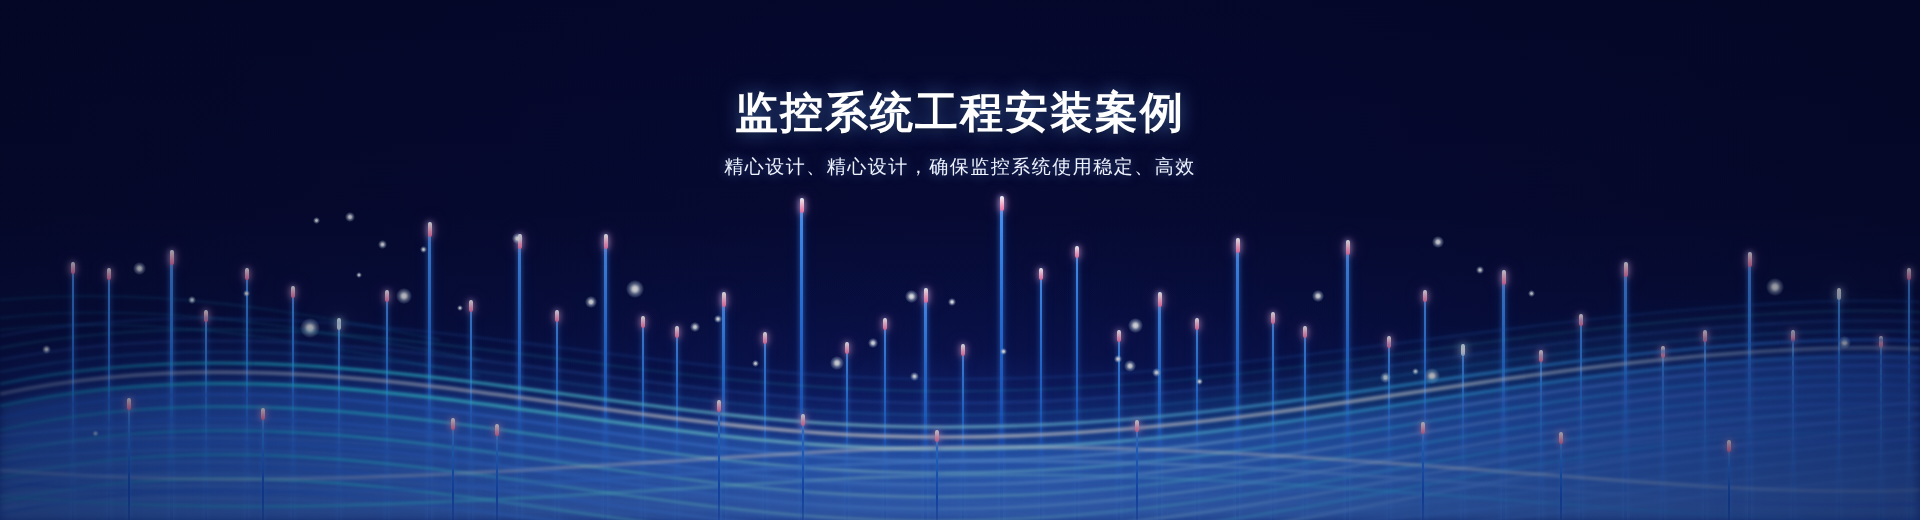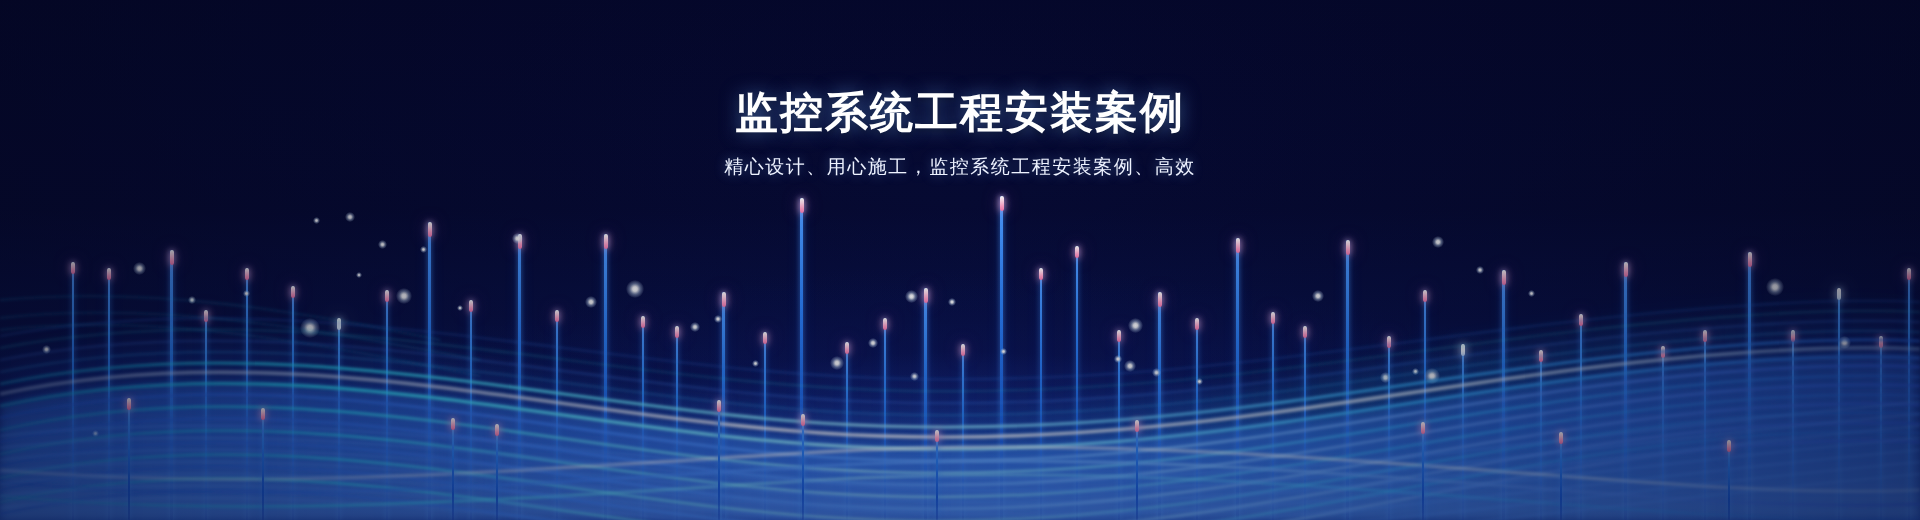--- a/index.html
+++ b/index.html
@@ -300,16 +300,16 @@
     <div class="bar thin" style="left:1136px;top:420px; height:100px;"></div>
     <div class="bar thin" style="left:1422px;top:422px; height:98px;"></div>
     <div class="bar thin" style="left:1560px;top:432px; height:88px;"></div>
     <div class="bar thin" style="left:1728px;top:440px; height:80px;"></div>
   </div>
 
   <div class="bg-vignette"></div>
 
   <div class="text-wrap">
     <div class="title">监控系统工程安装案例</div>
-    <div class="subtitle">精心设计、用心施工，监控系统工程安装案例、高效</div>
+    <div class="subtitle">精心设计、精心设计，确保监控系统使用稳定、高效</div>
   </div>
 
 </div>
 
 </body></html>

